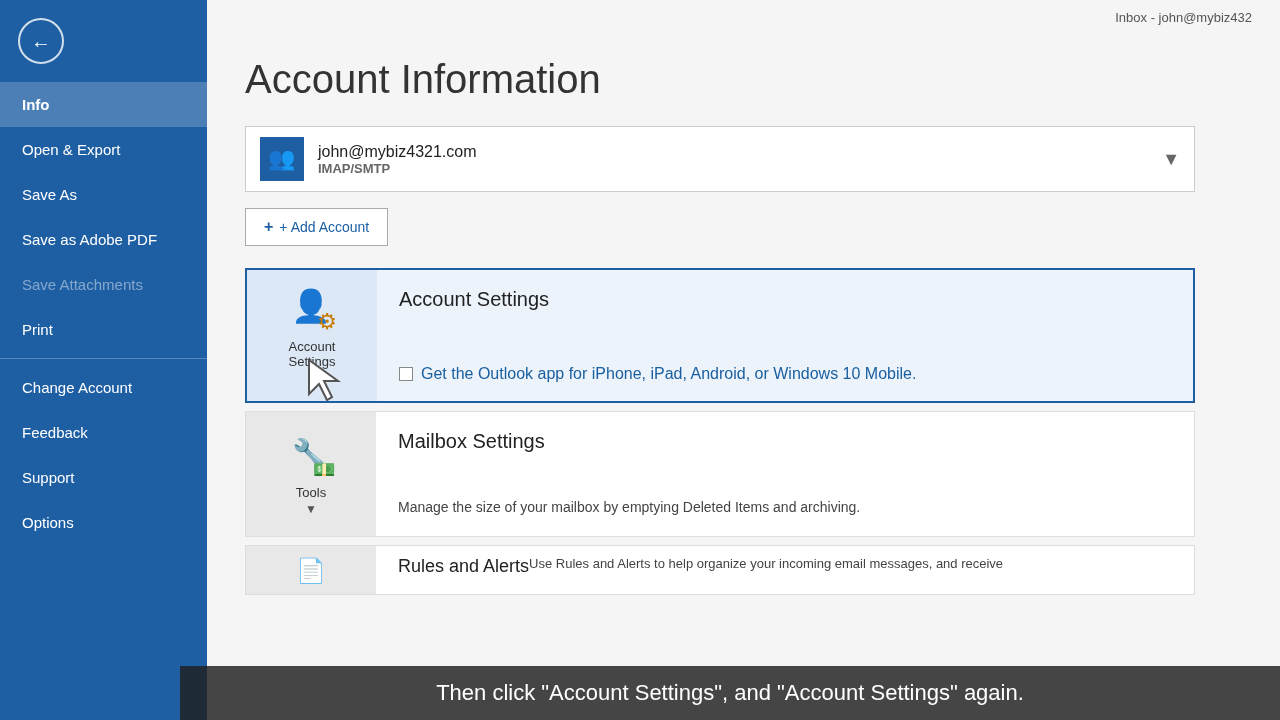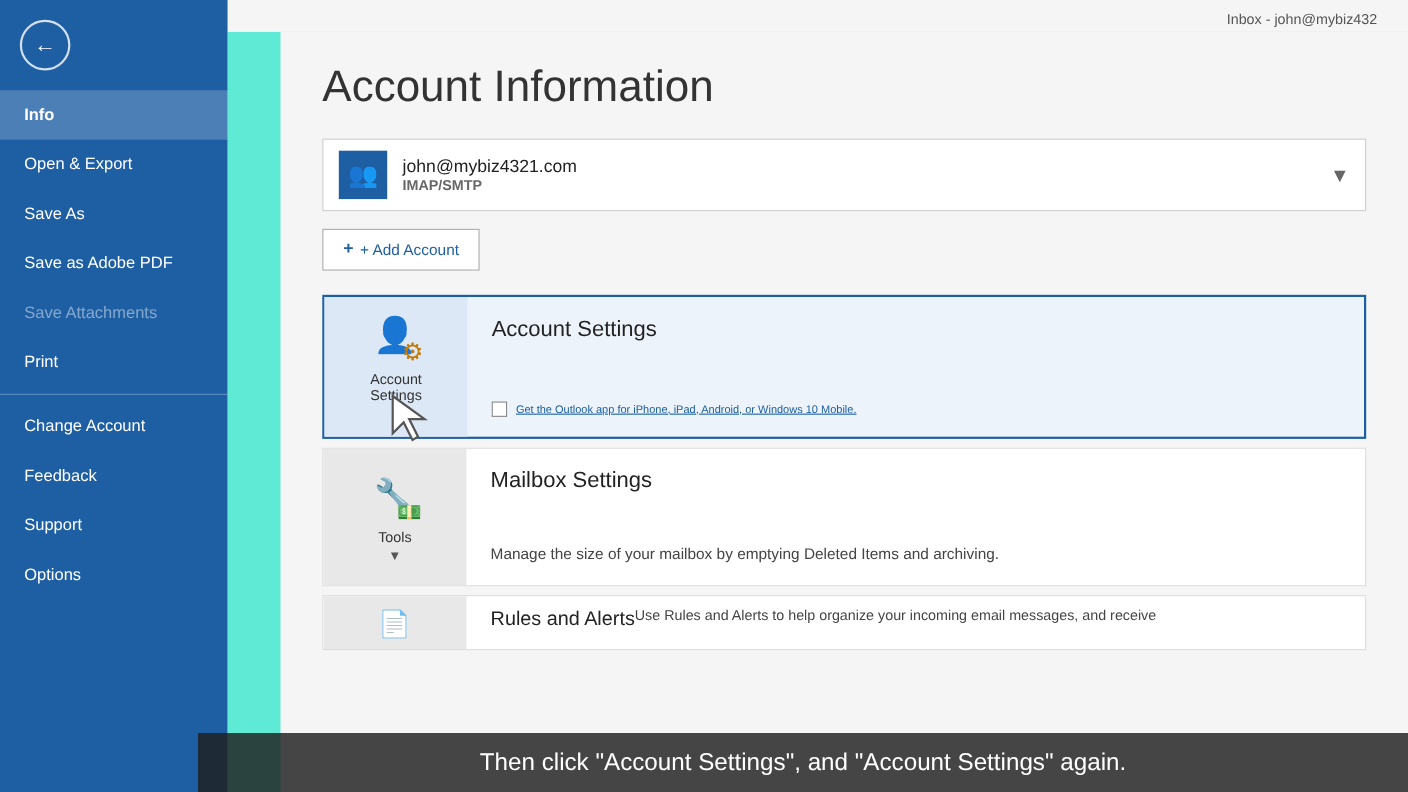--- a/index.html
+++ b/index.html
@@ -52,21 +52,21 @@
 
     .sidebar-divider {
       border: none;
       border-top: 1px solid rgba(255,255,255,0.25);
       margin: 6px 0;
     }
 
     
     .main-content {
       flex: 1;
-      background: #5eead4;
+      background: #c2410c;
       display: flex;
       flex-direction: column;
       overflow: hidden;
     }
 
     .header-bar {
       background: #f5f5f5;
       padding: 10px 28px 4px 28px;
       display: flex;
       justify-content: flex-end;
@@ -76,21 +76,20 @@
     .inbox-label {
       font-size: 13px;
       color: #555;
     }
 
     .content-area {
       flex: 1;
       background: #f5f5f5;
       padding: 28px 38px 0 38px;
       overflow-y: auto;
-      margin-left: 48px;
     }
 
     .page-title {
       font-size: 40px;
       font-weight: 300;
       color: #333;
       margin-bottom: 24px;
     }
 
     
@@ -245,22 +244,21 @@
       width: 14px;
       height: 14px;
       border: 1px solid #888;
       display: inline-block;
       background: white;
       flex-shrink: 0;
     }
 
     .card-link a {
       color: #1a5fa0;
-      font-size: 10px;
-      text-decoration: underline;
+      font-size: 16px;
       cursor: pointer;
       text-align: center;
     }
 
     
     .tooltip-bar {
       position: fixed;
       bottom: 0;
       left: 180px;
       right: 0;

